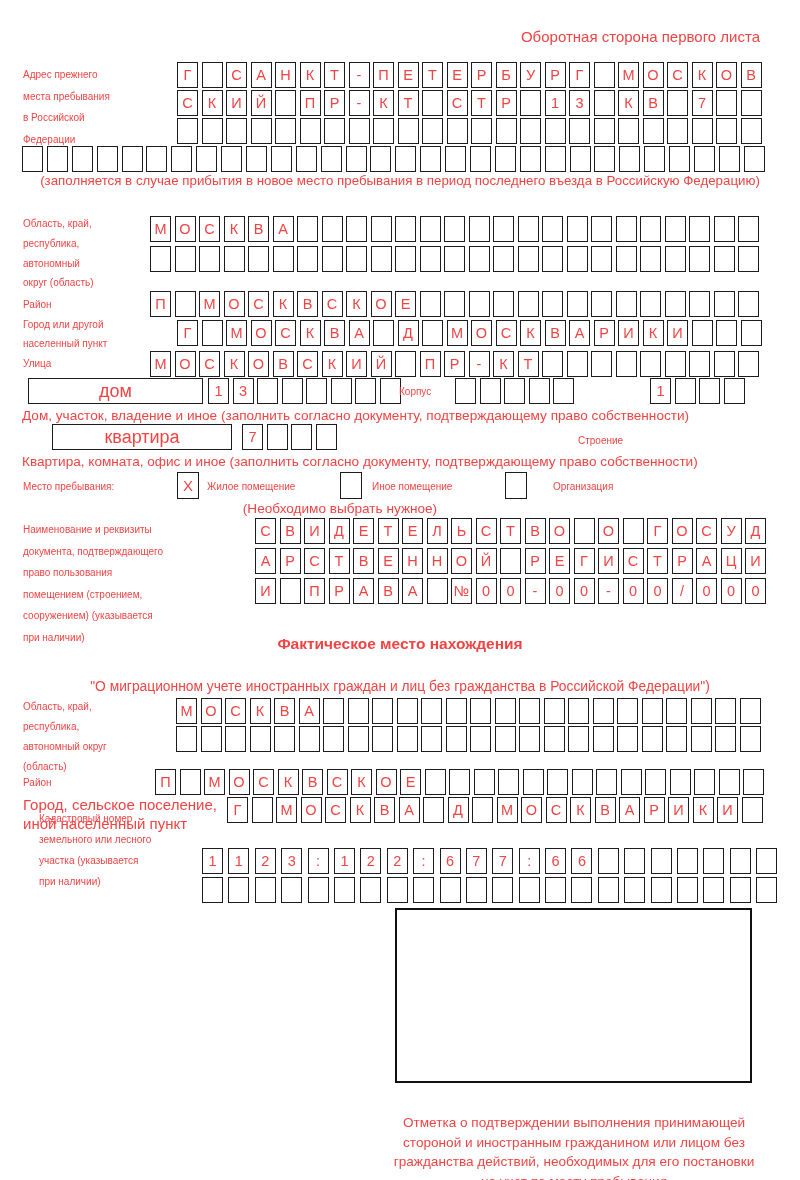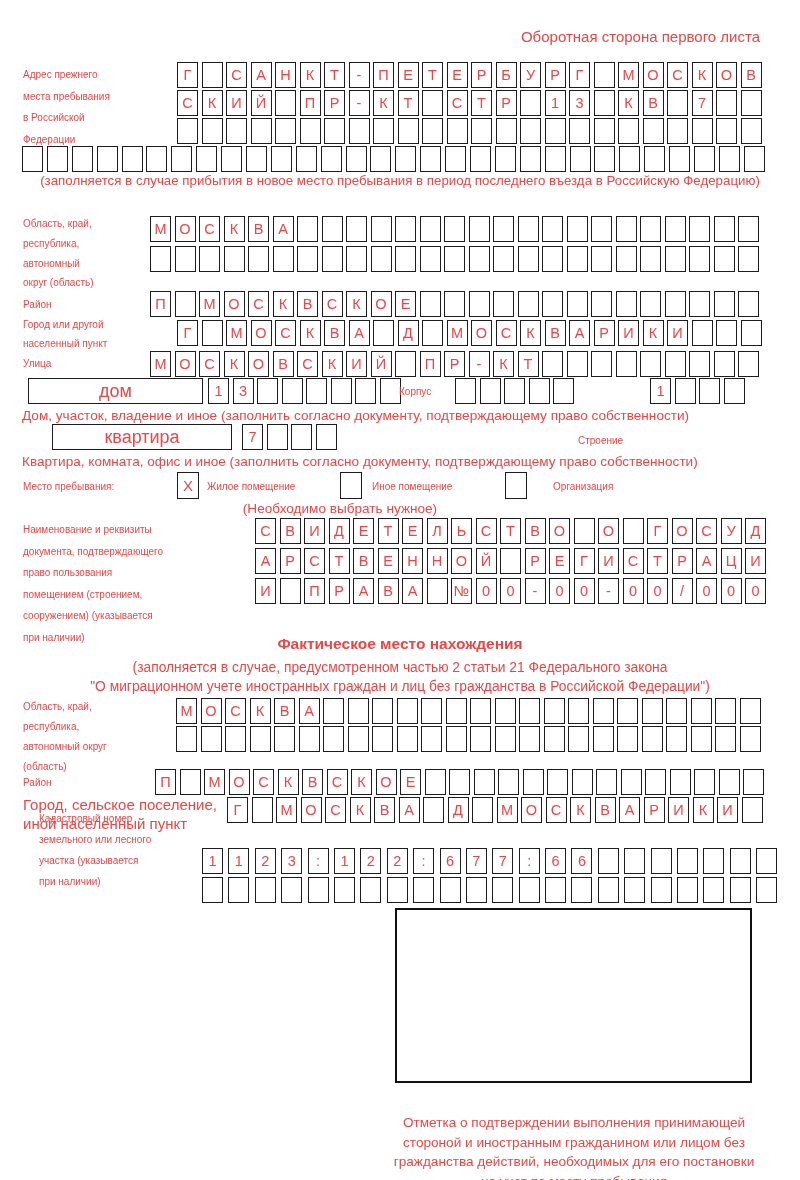--- a/index.html
+++ b/index.html
@@ -404,21 +404,20 @@
       <span class="c">-</span>
       <span class="c">0</span>
       <span class="c">0</span>
       <span class="c">/</span>
       <span class="c">0</span>
       <span class="c">0</span>
       <span class="c">0</span>
     </div>
 
   <div class="hdr" style="top:635px;font-size:15.5px;">Фактическое место нахождения</div>
-  <div class="note center" style="top:659px;font-size:13.8px;">(заполняется в случае, предусмотренном частью 2 статьи 21 Федерального закона</div>
   <div class="note center" style="top:678px;font-size:13.8px;">"О миграционном учете иностранных граждан и лиц без гражданства в Российской Федерации")</div>
 
   <div class="lbl" style="left:23px;top:697px;line-height:20px;">Область, край,
 республика,
 автономный округ
 (область)</div>
   <div class="cells" style="left:176px;top:698px;">
       <span class="c">М</span>
       <span class="c">О</span>
       <span class="c">С</span>

